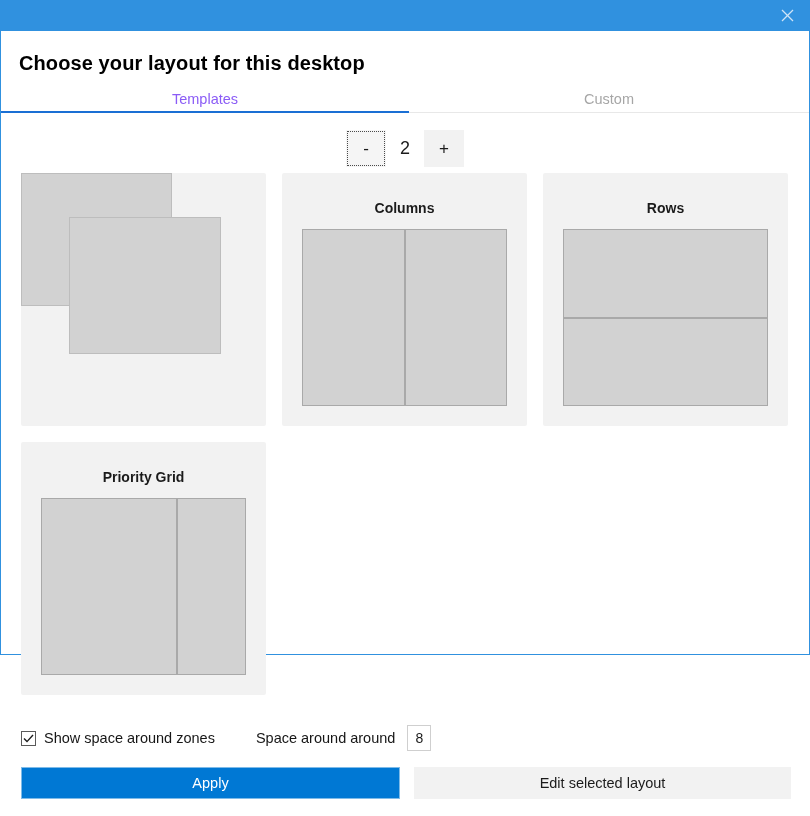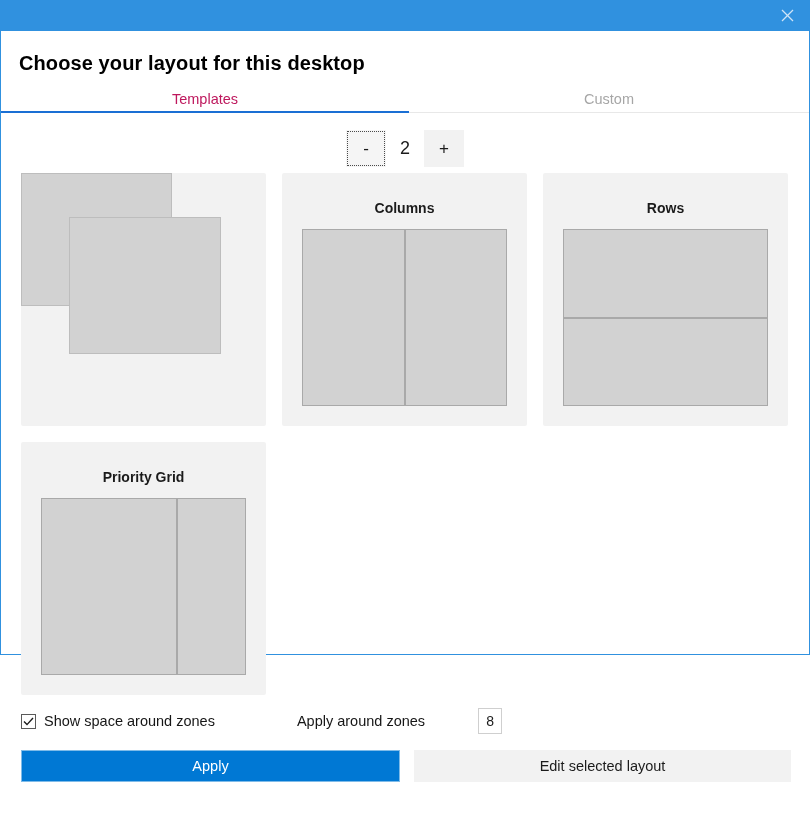--- a/index.html
+++ b/index.html
@@ -67,21 +67,21 @@
   .tabs {
     display: flex;
     margin-top: 16px;
     height: 28px;
     position: relative;
   }
   .tab {
     flex: 0 0 408px;
     text-align: center;
     font-size: 14.5px;
-    color: #be185d;
+    color: #8b5cf6;
     box-sizing: border-box;
     border-bottom: 2px solid #1a6fd4;
     padding-bottom: 4px;
     cursor: default;
   }
   .tab.inactive {
     flex: 1 1 auto;
     color: #a6a6a6;
     border-bottom: 1px solid #e8e8e8;
     padding-bottom: 5px;
@@ -174,23 +174,22 @@
     background: #d2d2d2;
     border: 1px solid #bdbdbd;
     box-sizing: border-box;
   }
 
   
   .options {
     display: flex;
     align-items: center;
     padding: 0 0 0 20px;
-    margin-top: 13px;
+    margin-top: 30px;
     height: 32px;
-    gap: 41px;
   }
   .chk-wrap {
     display: flex;
     align-items: center;
     cursor: default;
     user-select: none;
   }
   .chk-box {
     width: 15px;
     height: 15px;
@@ -329,21 +328,21 @@
       <div class="chk-wrap">
         <span class="chk-box">
           <span>
             <svg width="11" height="9" viewBox="0 0 11 9">
               <polyline points="1,4.6 4,7.6 10,1" fill="none" stroke="#1b1b1b" stroke-width="1.4"></polyline>
             </svg>
           </span>
         </span>
         <span class="chk-label">Show space around zones</span>
       </div>
-      <span class="space-label">Apply around zones</span>
+      <span class="space-label">Space around around</span>
       <div class="space-input">8</div>
     </div>
 
     <div class="footer">
       <div class="btn btn-primary">Apply</div>
       <div class="btn btn-secondary">Edit selected layout</div>
     </div>
 
   </div>
 </div>

